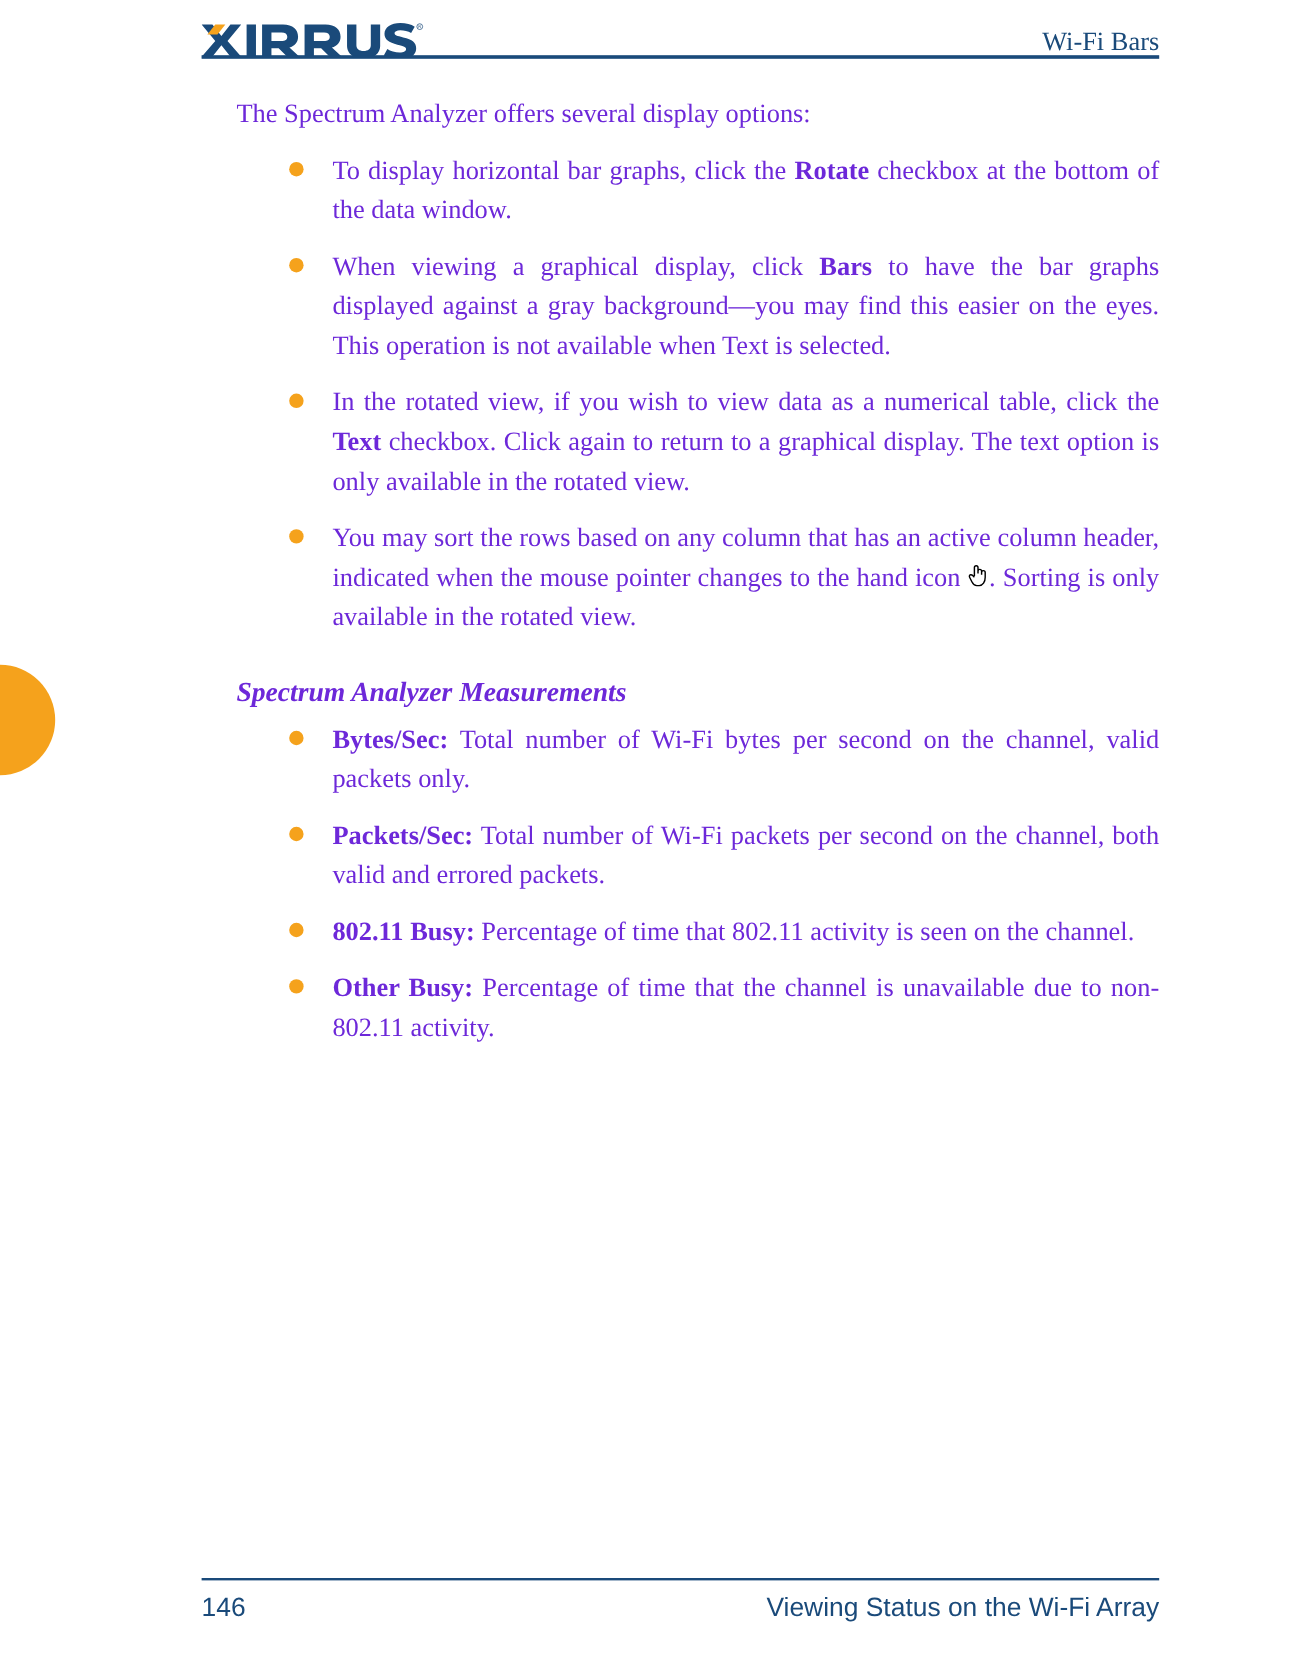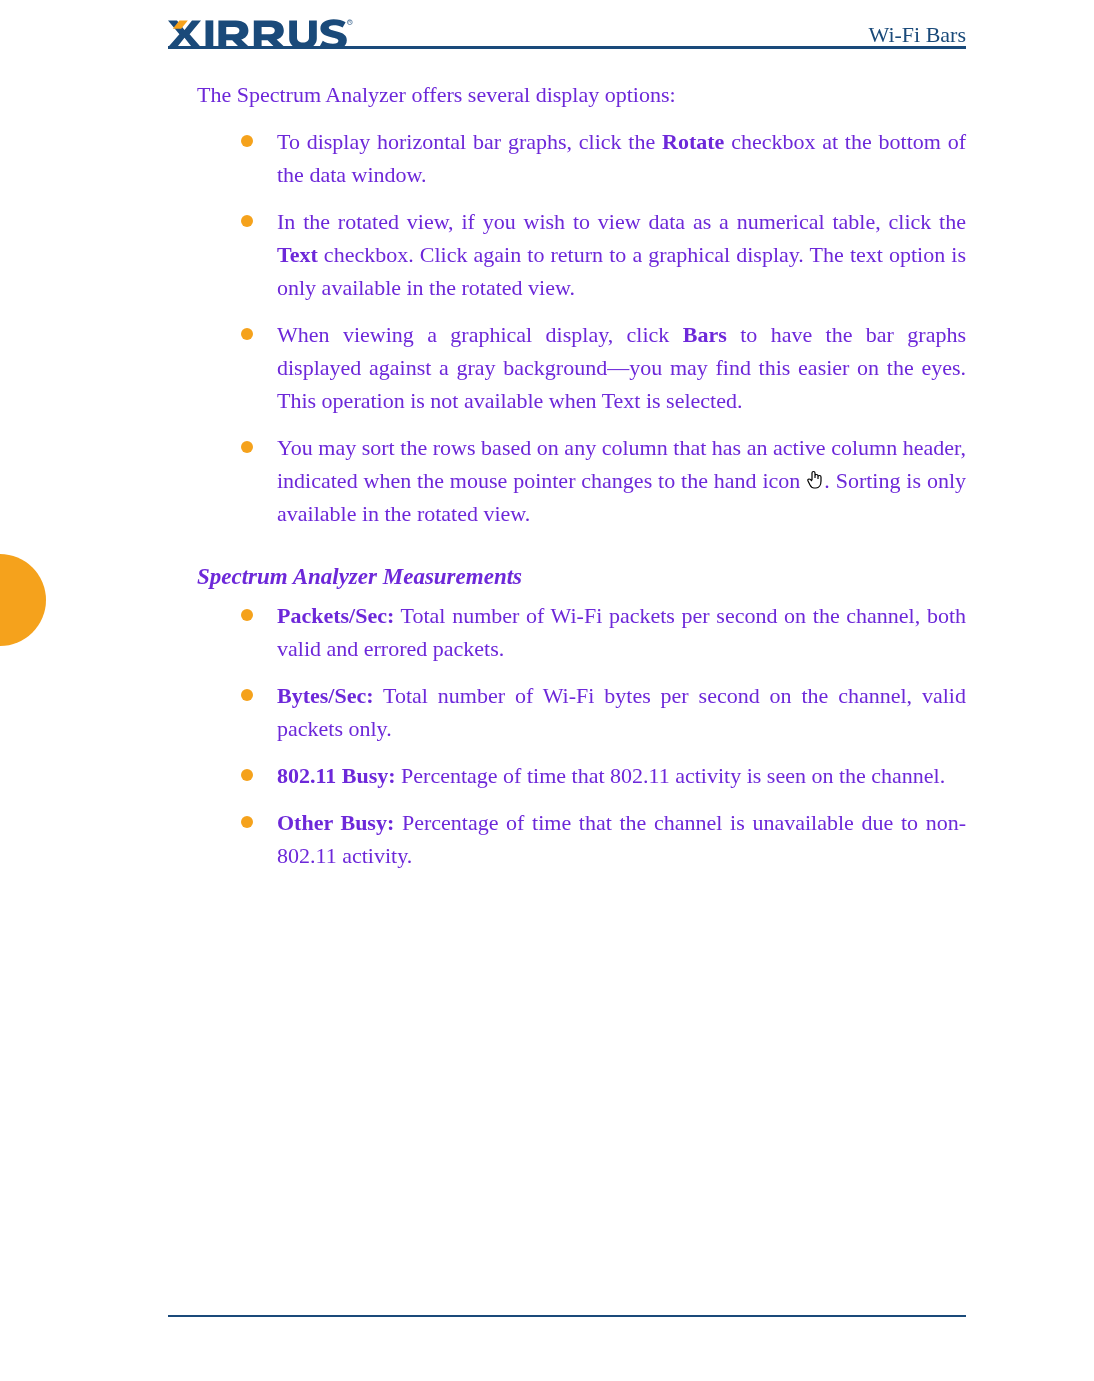--- a/index.html
+++ b/index.html
@@ -178,45 +178,49 @@
   <div class="thumb"></div>
 
   <div class="content">
     <p class="intro1">The Spectrum Analyzer offers several display options:</p>
 
     <ul class="bullets">
       <li>
         <span>To display horizontal bar graphs, click the </span><b>Rotate</b><span> checkbox at the bottom of the data window.</span>
       </li>
       <li>
+        <span>When viewing a graphical display, click </span><b>Bars</b><span> to have the bar graphs displayed against a gray background—you may find this easier on the eyes. This operation is not available when Text is selected.</span>
+      </li>
+      <li>
         <span>In the rotated view, if you wish to view data as a numerical table, click the </span><b>Text</b><span> checkbox. Click again to return to a graphical display. The text option is only available in the rotated view.</span>
-      </li>
-      <li>
-        <span>When viewing a graphical display, click </span><b>Bars</b><span> to have the bar graphs displayed against a gray background—you may find this easier on the eyes. This operation is not available when Text is selected.</span>
       </li>
       <li>
         <span>You may sort the rows based on any column that has an active column header, indicated when the mouse pointer changes to the hand icon </span><span class="hand-icon"><svg viewBox="0 0 18 20">
               <path fill="none" stroke="#000" stroke-width="1.2" d="M6 10 V3 c0-1 0.5-1.5 1.5-1.5 S9 2 9 3 v5 M9 8 V6 c0-1 0.5-1.5 1.5-1.5 S12 5 12 6 v3 M12 9 V7 c0-1 0.5-1.5 1.5-1.5 S15 6 15 7 v4 c0 4 -2 7 -5 7 h-2 c-2 0 -3 -1 -4 -3 l-2 -4 c-0.5 -1 0 -2 1 -2 c1 0 1.5 0.5 2 1 l1 1"></path>
             </svg></span><span>. Sorting is only available in the rotated view.</span>
       </li>
     </ul>
 
     <div class="subhead">Spectrum Analyzer Measurements</div>
 
     <ul class="bullets">
       <li>
+        <b>Bytes/Sec:</b><span> Total number of Wi-Fi bytes per second on the channel, valid packets only.</span>
+      </li>
+      <li>
         <b>Packets/Sec:</b><span> Total number of Wi-Fi packets per second on the channel, both valid and errored packets.</span>
-      </li>
-      <li>
-        <b>Bytes/Sec:</b><span> Total number of Wi-Fi bytes per second on the channel, valid packets only.</span>
       </li>
       <li>
         <b>802.11 Busy:</b><span> Percentage of time that 802.11 activity is seen on the channel.</span>
       </li>
       <li>
         <b>Other Busy:</b><span> Percentage of time that the channel is unavailable due to non-802.11 activity.</span>
       </li>
     </ul>
   </div>
 
   <div class="footer-rule"></div>
+  <div class="footer">
+    <span class="page-num">146</span>
+    <span class="section">Viewing Status on the Wi-Fi Array</span>
+  </div>
 
 </div>
 
 </body></html>

